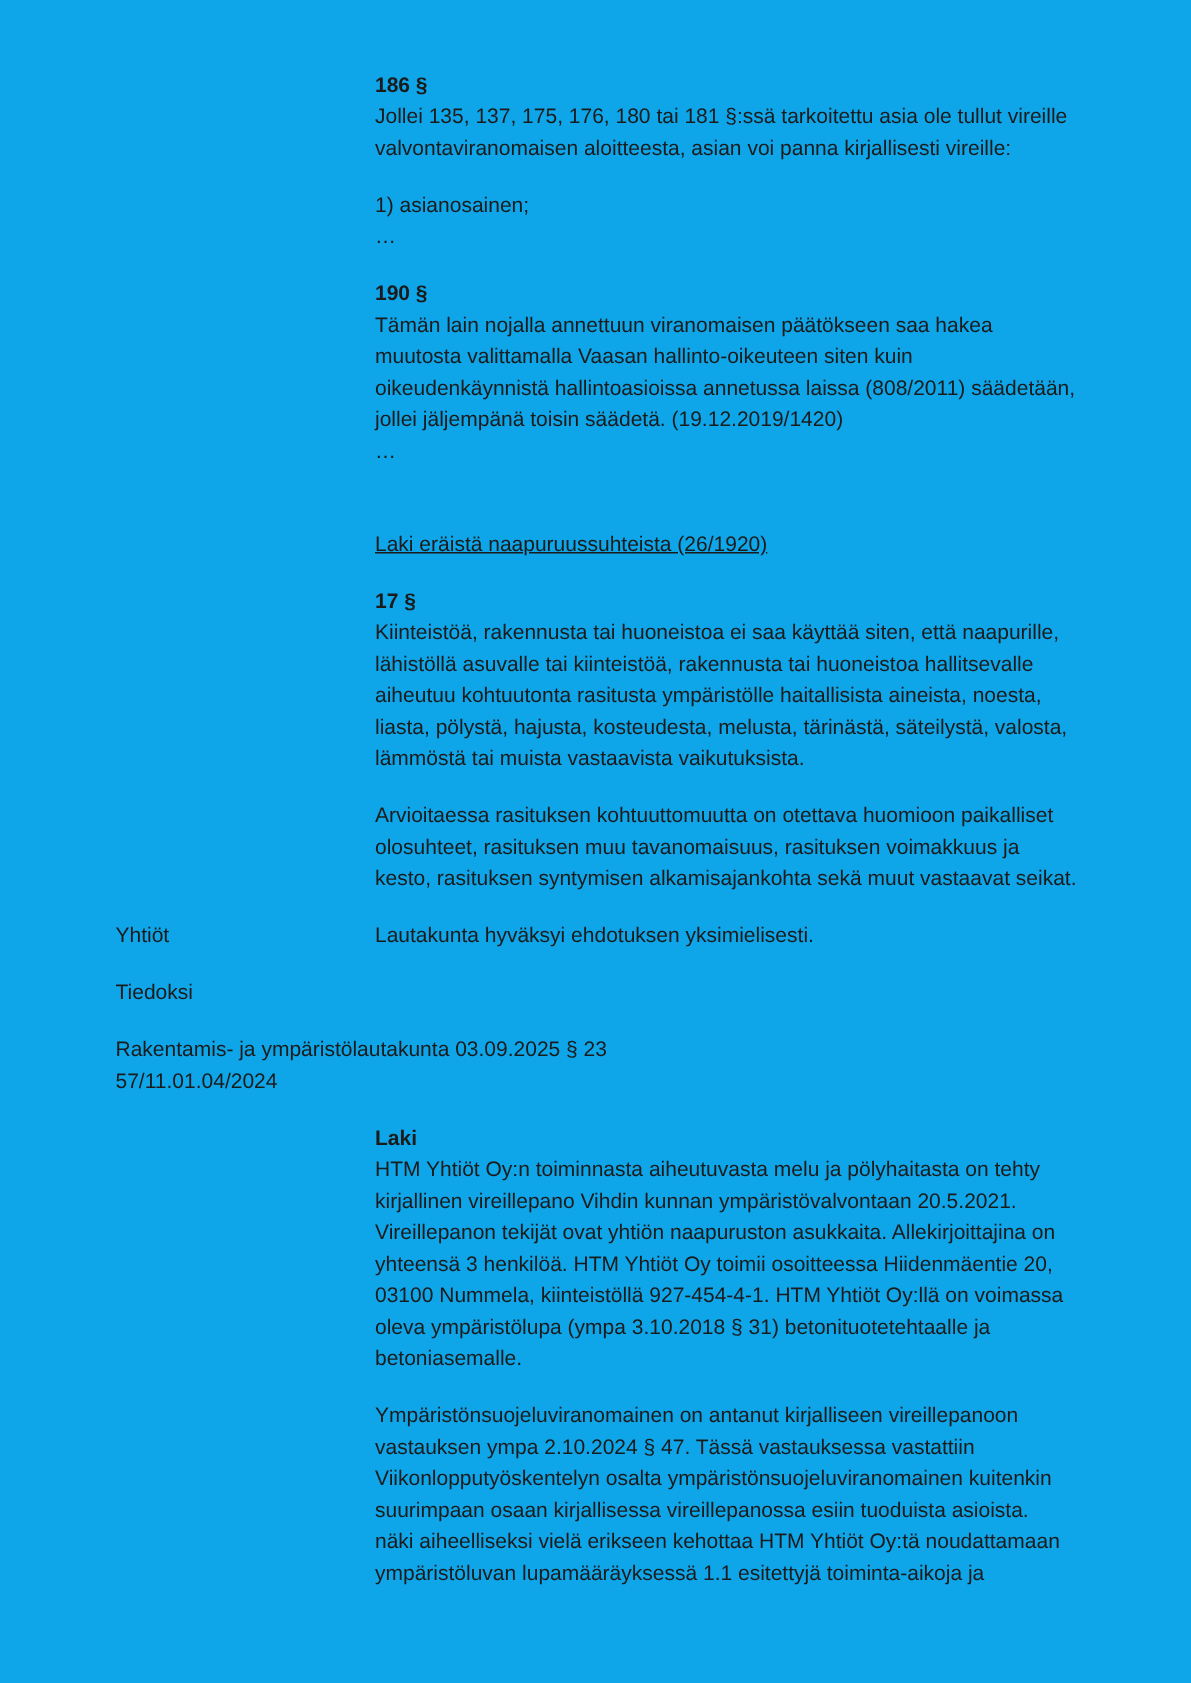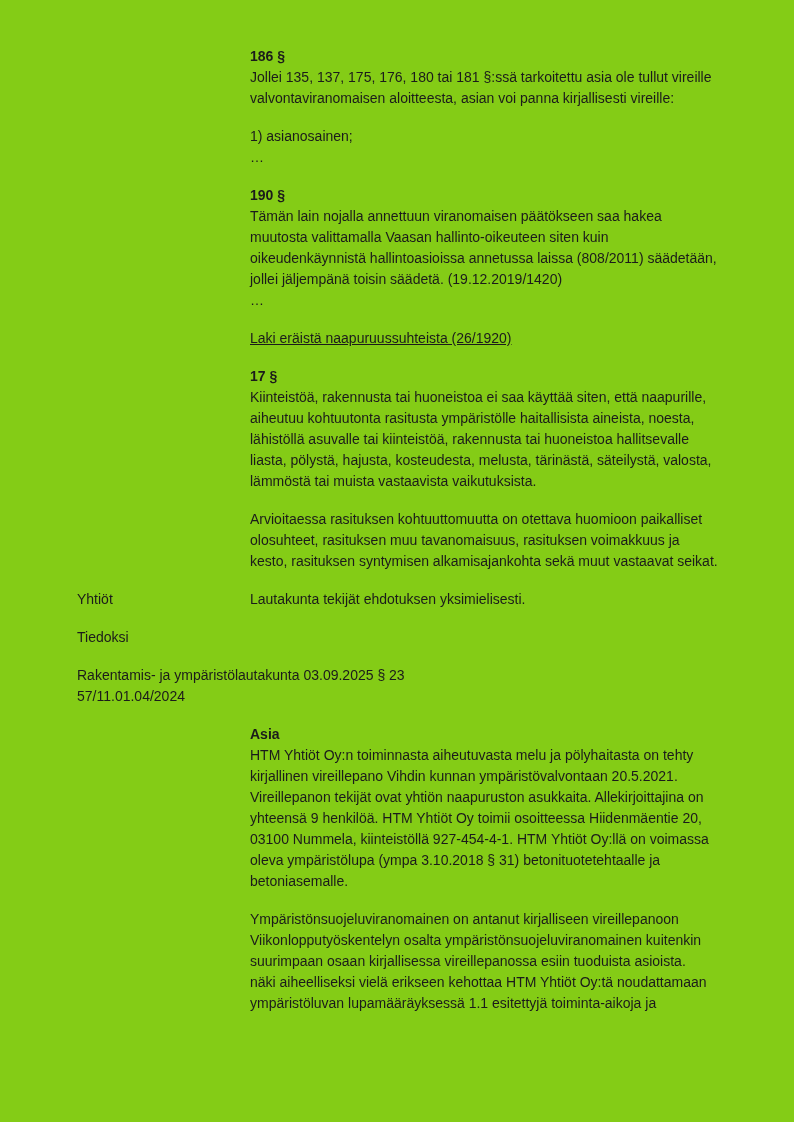--- a/index.html
+++ b/index.html
@@ -4,21 +4,21 @@
 <style>
   html, body {
     margin: 0;
     padding: 0;
     background: #ffffff;
   }
   .page {
     position: relative;
     width: 794px;
     height: 1122px;
-    background: #84cc16;
+    background: #0ea5e9;
     box-sizing: border-box;
     padding: 46px 50px 0 77px;
     font-family: "Liberation Sans", "DejaVu Sans", sans-serif;
     font-size: 14px;
     line-height: 21px;
     color: #1b1b1b;
     overflow: hidden;
   }
   .row {
     display: flex;
@@ -36,20 +36,21 @@
   .full-block .line,
   .heading,
   .single-line {
     white-space: pre;
   }
   .heading {
     font-weight: bold;
   }
   .underlined {
     text-decoration: underline;
+    margin-top: 24px;
   }
   .full-block {
     margin-bottom: 17px;
   }
 </style>
 </head>
 <body>
 
 <div class="page">
 
@@ -94,76 +95,77 @@
       <div class="single-line underlined">Laki eräistä naapuruussuhteista (26/1920)</div>
     </div>
   </div>
 
   <div class="row">
     <div class="label-col"></div>
     <div class="content-col">
       <div class="heading">17 §</div>
       <div>
           <div class="line">Kiinteistöä, rakennusta tai huoneistoa ei saa käyttää siten, että naapurille,</div>
+          <div class="line">lähistöllä asuvalle tai kiinteistöä, rakennusta tai huoneistoa hallitsevalle</div>
           <div class="line">aiheutuu kohtuutonta rasitusta ympäristölle haitallisista aineista, noesta,</div>
-          <div class="line">lähistöllä asuvalle tai kiinteistöä, rakennusta tai huoneistoa hallitsevalle</div>
           <div class="line">liasta, pölystä, hajusta, kosteudesta, melusta, tärinästä, säteilystä, valosta,</div>
           <div class="line">lämmöstä tai muista vastaavista vaikutuksista.</div>
         </div>
     </div>
   </div>
 
   <div class="row">
     <div class="label-col"></div>
     <div class="content-col">
       <div>
           <div class="line">Arvioitaessa rasituksen kohtuuttomuutta on otettava huomioon paikalliset</div>
           <div class="line">olosuhteet, rasituksen muu tavanomaisuus, rasituksen voimakkuus ja</div>
           <div class="line">kesto, rasituksen syntymisen alkamisajankohta sekä muut vastaavat seikat.</div>
         </div>
     </div>
   </div>
 
   <div class="row">
     <div class="label-col single-line">Yhtiöt</div>
     <div class="content-col">
-      <div class="single-line">Lautakunta tekijät ehdotuksen yksimielisesti.</div>
+      <div class="single-line">Lautakunta hyväksyi ehdotuksen yksimielisesti.</div>
     </div>
   </div>
 
   <div class="row">
     <div class="label-col single-line">Tiedoksi</div>
   </div>
 
   <div class="full-block">
     <div class="line">Rakentamis- ja ympäristölautakunta 03.09.2025 § 23</div>
     <div class="line">57/11.01.04/2024</div>
   </div>
 
   <div class="row">
     <div class="label-col"></div>
     <div class="content-col">
-      <div class="heading">Asia</div>
+      <div class="heading">Laki</div>
       <div>
           <div class="line">HTM Yhtiöt Oy:n toiminnasta aiheutuvasta melu ja pölyhaitasta on tehty</div>
           <div class="line">kirjallinen vireillepano Vihdin kunnan ympäristövalvontaan 20.5.2021.</div>
           <div class="line">Vireillepanon tekijät ovat yhtiön naapuruston asukkaita. Allekirjoittajina on</div>
-          <div class="line">yhteensä 9 henkilöä. HTM Yhtiöt Oy toimii osoitteessa Hiidenmäentie 20,</div>
+          <div class="line">yhteensä 3 henkilöä. HTM Yhtiöt Oy toimii osoitteessa Hiidenmäentie 20,</div>
           <div class="line">03100 Nummela, kiinteistöllä 927-454-4-1. HTM Yhtiöt Oy:llä on voimassa</div>
           <div class="line">oleva ympäristölupa (ympa 3.10.2018 § 31) betonituotetehtaalle ja</div>
           <div class="line">betoniasemalle.</div>
         </div>
     </div>
   </div>
 
   <div class="row">
     <div class="label-col"></div>
     <div class="content-col">
       <div>
           <div class="line">Ympäristönsuojeluviranomainen on antanut kirjalliseen vireillepanoon</div>
+          <div class="line">vastauksen ympa 2.10.2024 § 47. Tässä vastauksessa vastattiin</div>
           <div class="line">Viikonlopputyöskentelyn osalta ympäristönsuojeluviranomainen kuitenkin</div>
           <div class="line">suurimpaan osaan kirjallisessa vireillepanossa esiin tuoduista asioista.</div>
           <div class="line">näki aiheelliseksi vielä erikseen kehottaa HTM Yhtiöt Oy:tä noudattamaan</div>
           <div class="line">ympäristöluvan lupamääräyksessä 1.1 esitettyjä toiminta-aikoja ja</div>
         </div>
     </div>
   </div>
 
 </div>
 

